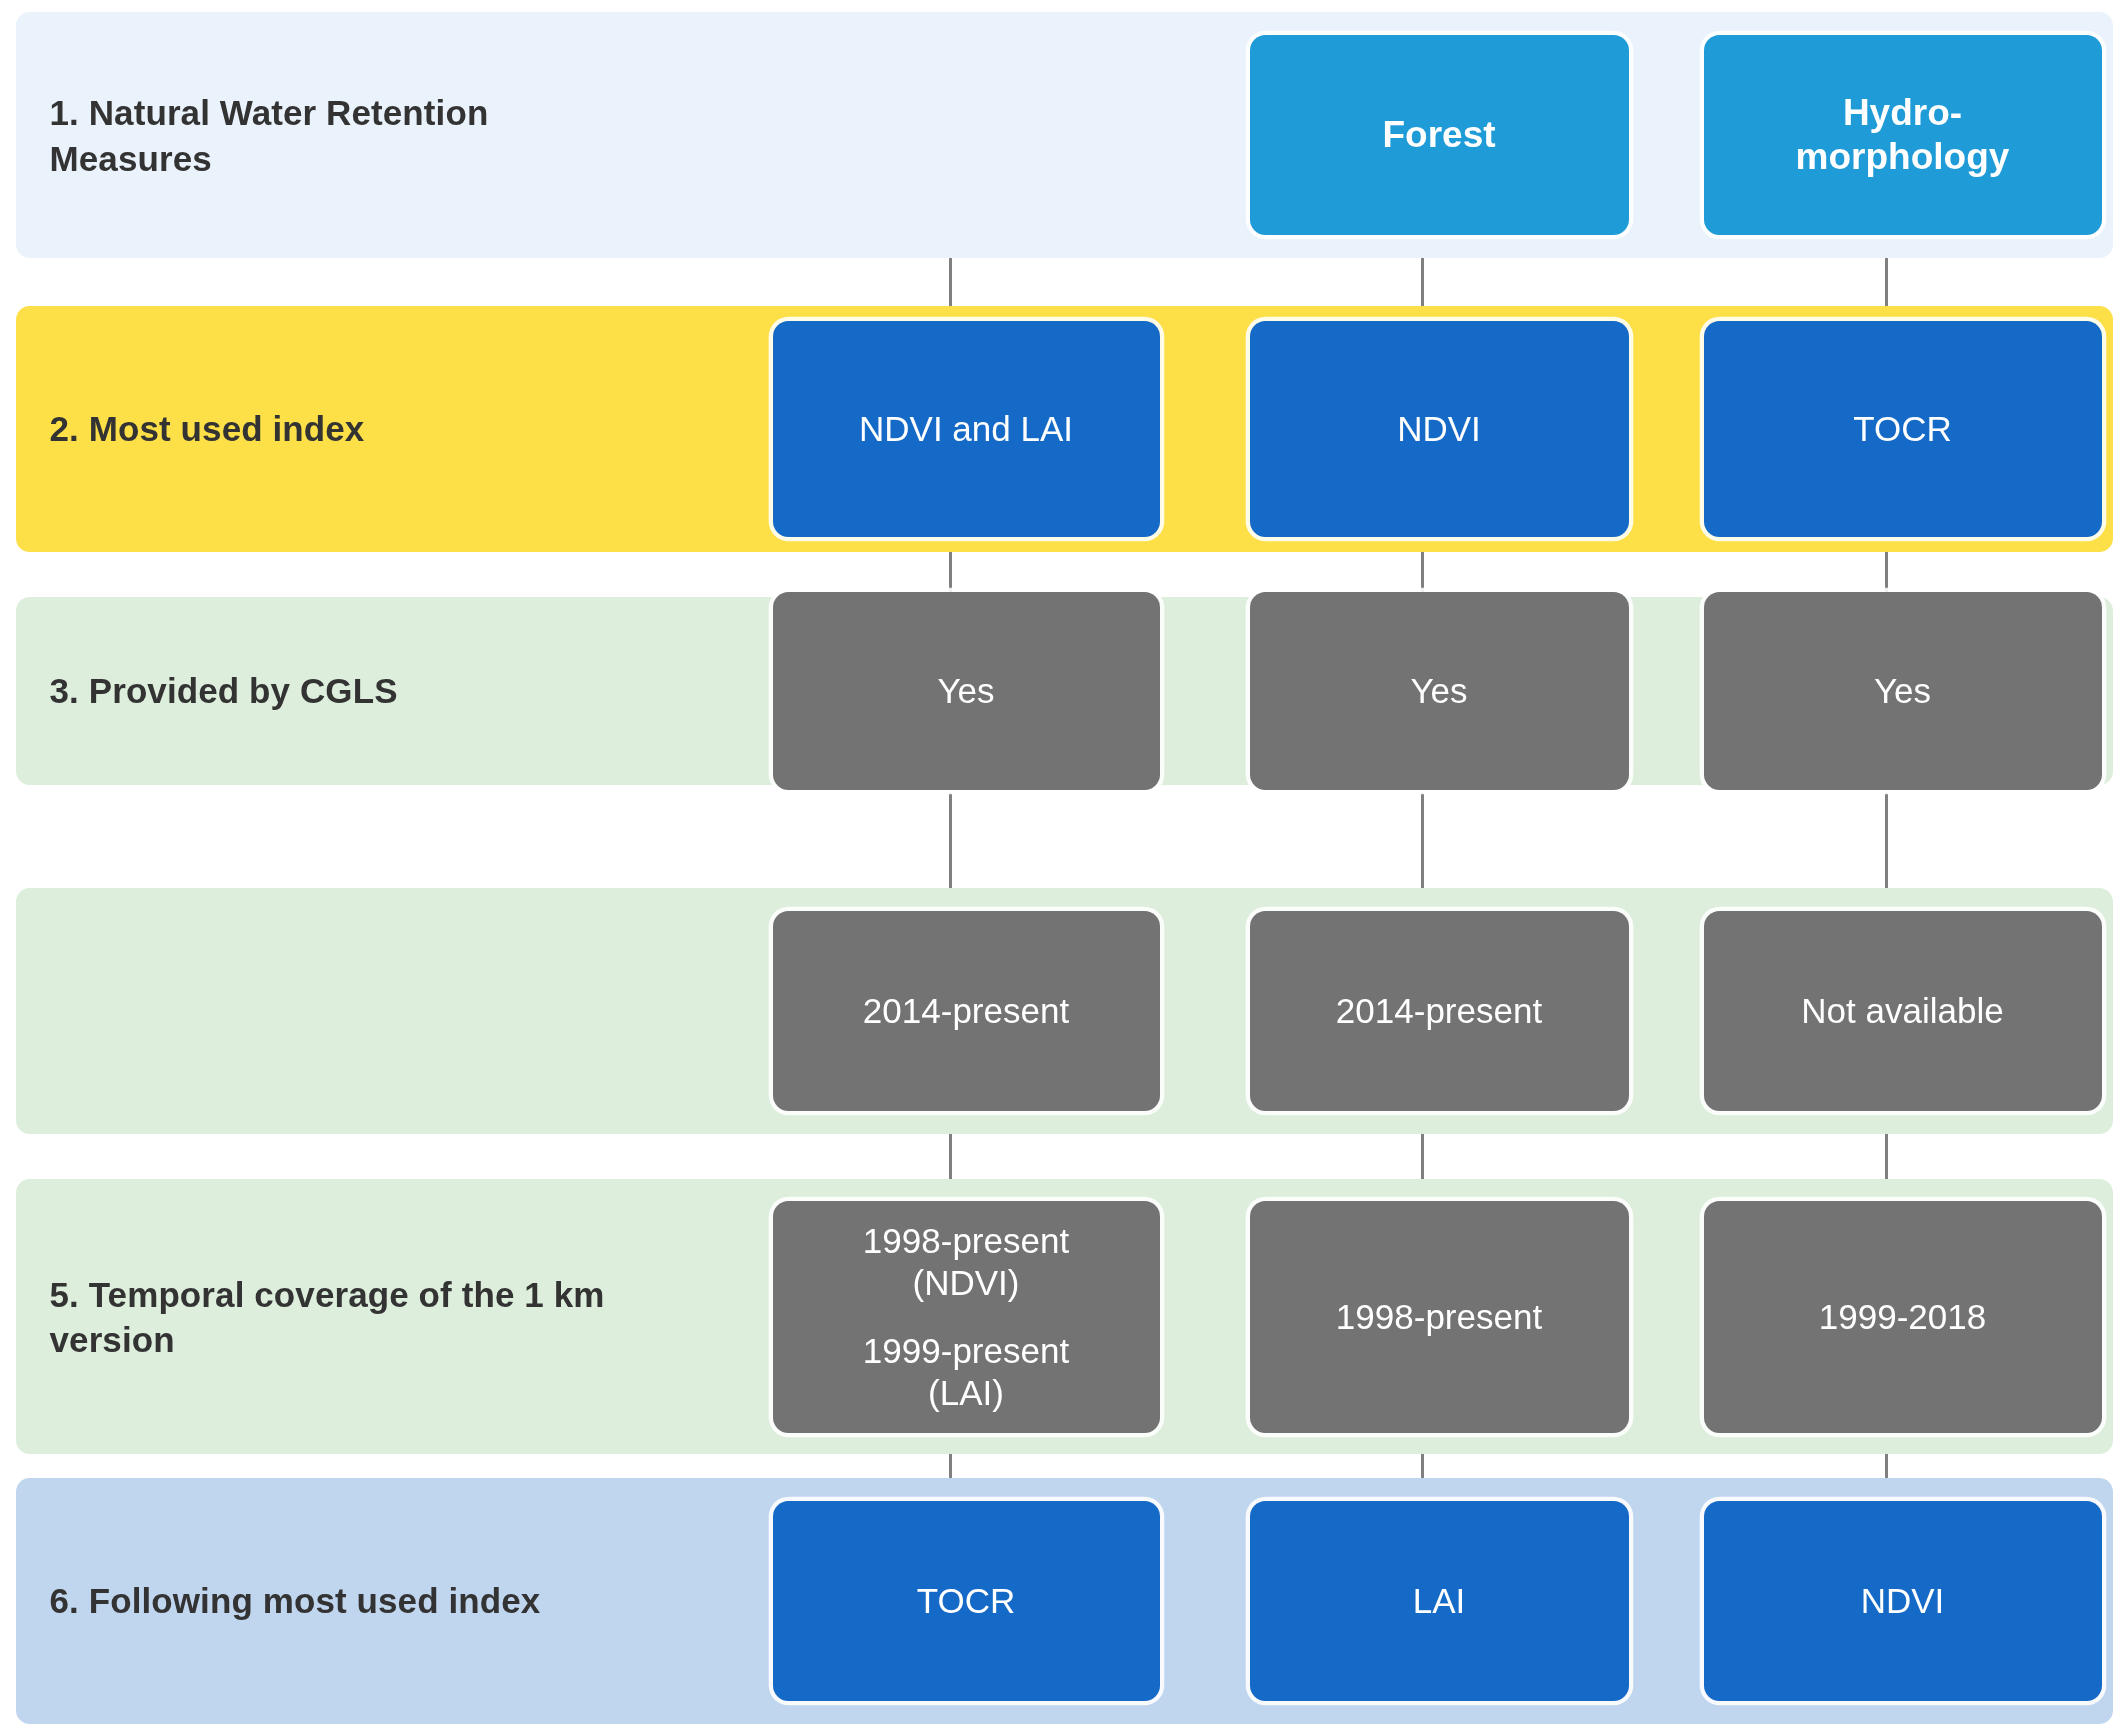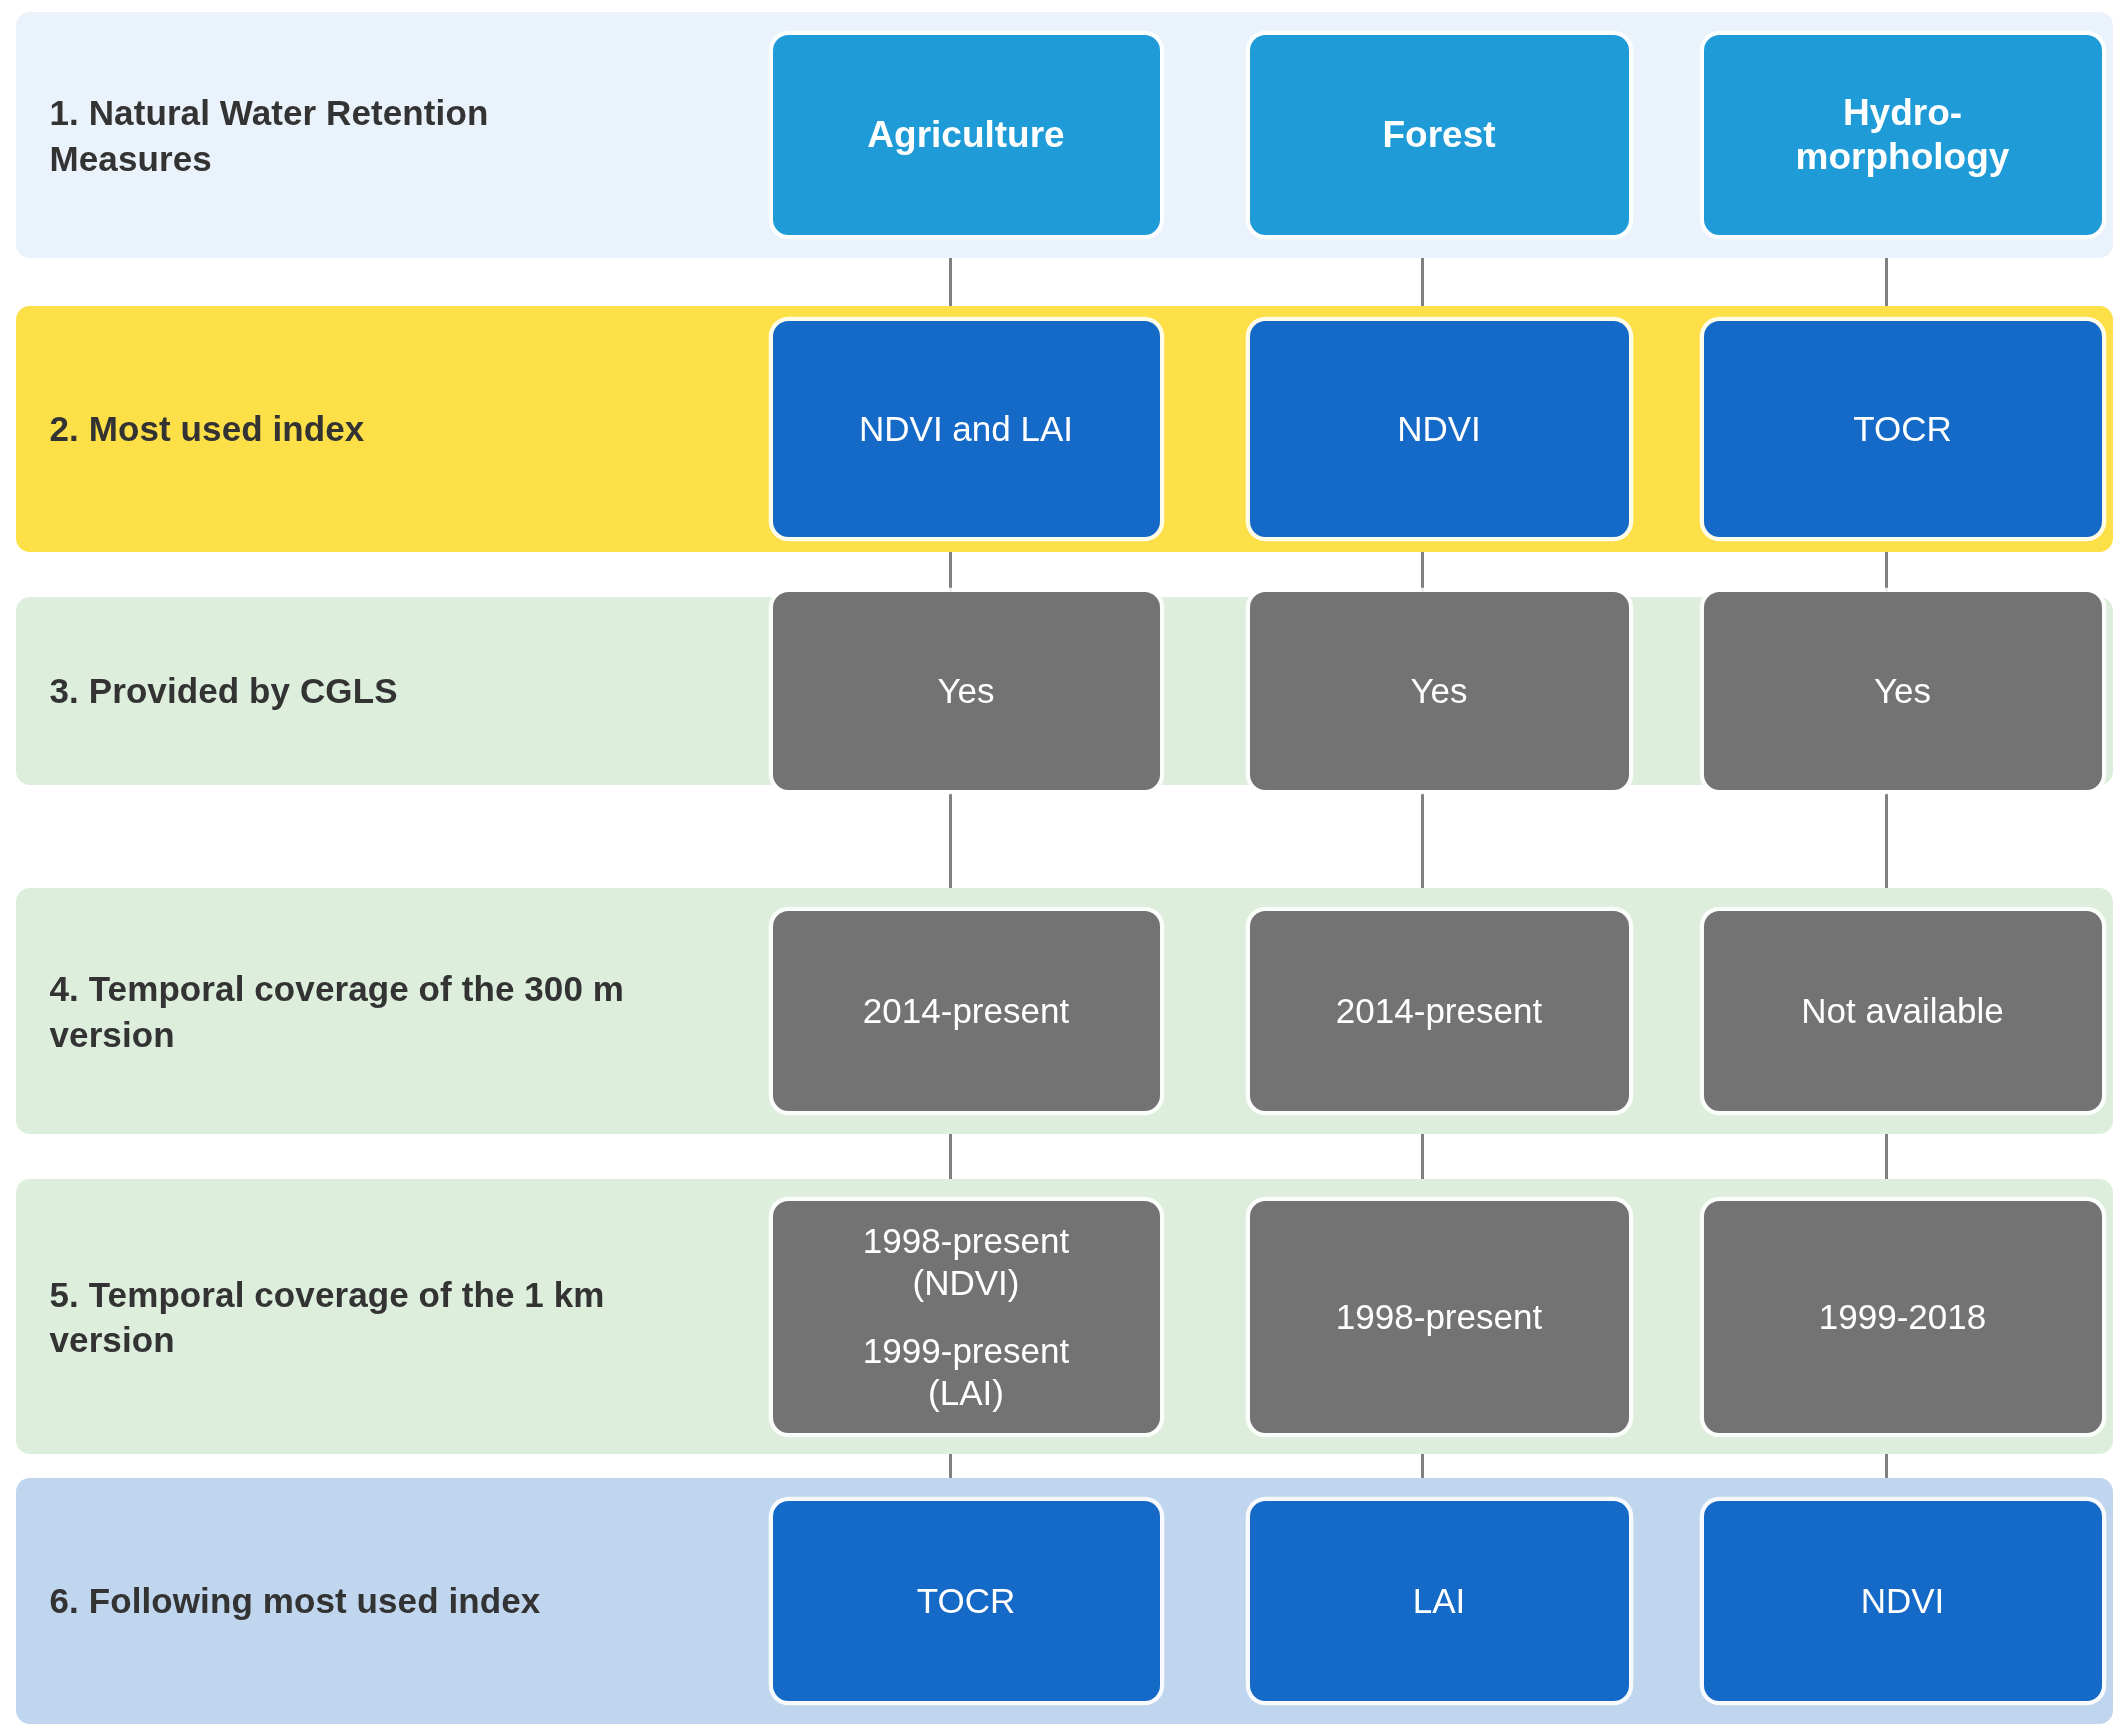--- a/index.html
+++ b/index.html
@@ -148,23 +148,20 @@
 
     <div class="connector" style="left:1885px; top:212px; height:131px;"></div>
     <div class="connector" style="left:1885px; top:502px; height:131px;"></div>
     <div class="connector" style="left:1885px; top:793px; height:131px;"></div>
     <div class="connector" style="left:1885px; top:1084px; height:116px;"></div>
     <div class="connector" style="left:1885px; top:1398px; height:116px;"></div>
   </div>
 
   <div id="band-1" class="band band-paleblue">
     <div class="band-label">1. Natural Water Retention Measures</div>
-    <div class="cell cell-cyan col-0">
-      <span class="line">Agriculture</span>
-    </div>
     <div class="cell cell-cyan col-2">
       <span class="line">Hydro-</span>
       <span class="line">morphology</span>
     </div>
     <div class="cell cell-cyan col-1">
       <span class="line">Forest</span>
     </div>
   </div>
 
   <div id="band-2" class="band band-lightblue">
@@ -187,21 +184,20 @@
     </div>
     <div class="cell cell-green col-1">
       <span class="line">Yes</span>
     </div>
     <div class="cell cell-green col-2">
       <span class="line">Yes</span>
     </div>
   </div>
 
   <div id="band-4" class="band band-palegreen">
-    <div class="band-label">4. Temporal coverage of the 300 m version</div>
     <div class="cell cell-green col-0">
       <span class="line">2014-present</span>
     </div>
     <div class="cell cell-green col-1">
       <span class="line">2014-present</span>
     </div>
     <div class="cell cell-green col-2">
       <span class="line">Not available</span>
     </div>
   </div>

